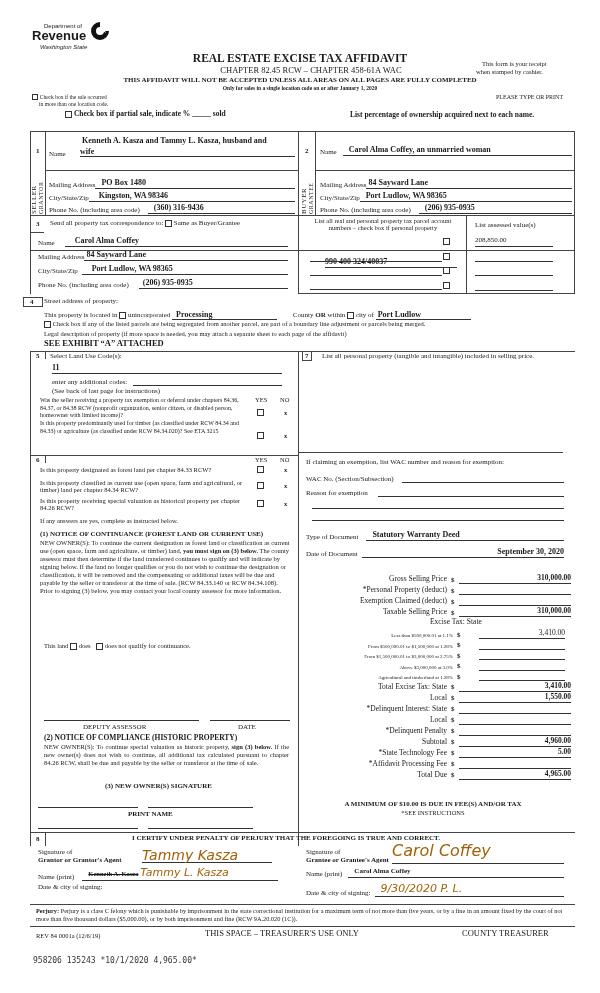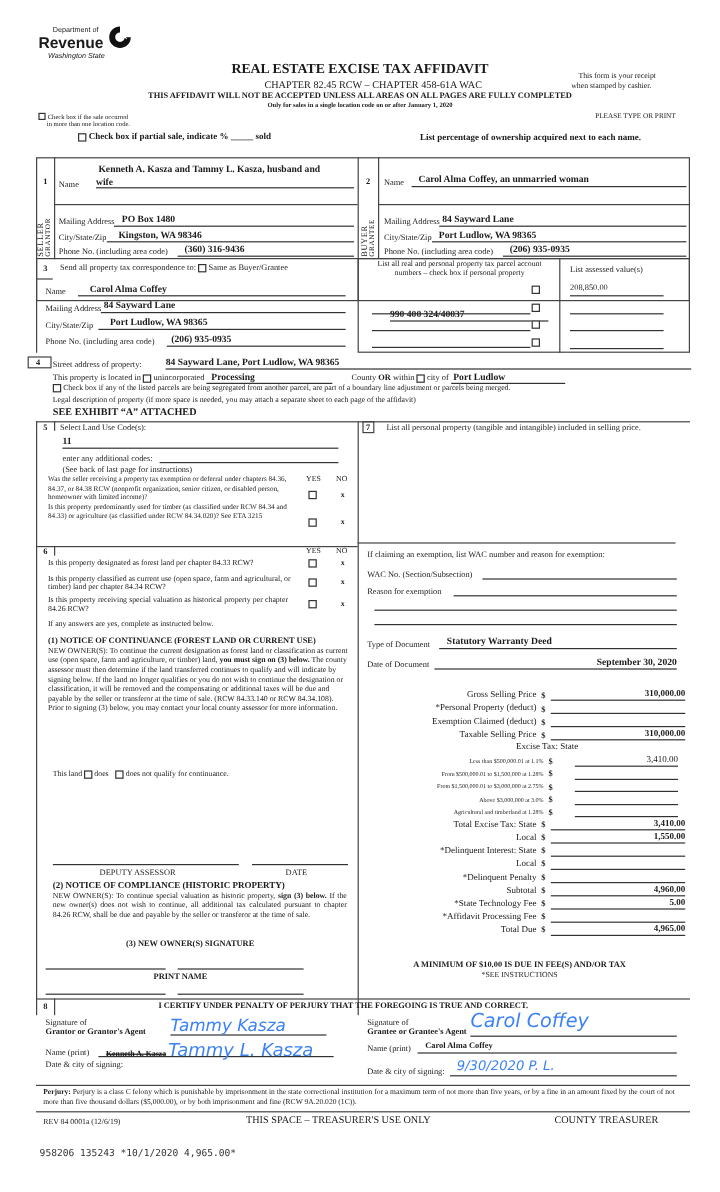--- a/index.html
+++ b/index.html
@@ -4,21 +4,21 @@
 <style>
   * { box-sizing: border-box; margin: 0; padding: 0; }
   html, body { width: 600px; height: 993px; background: #fff; overflow: hidden; }
   body { position: relative; font-family: "Liberation Serif", serif; color: #1a1a1a; font-size: 7px; line-height: 1.15; }
   .abs { position: absolute; }
   .b { font-weight: bold; }
   .uline { border-bottom: 1px solid #333; }
   .cb { display: inline-block; width: 7px; height: 7px; border: 1px solid #333; vertical-align: middle; background: #fff; }
   .sm { font-size: 5.5px; }
   .val { font-family: "Liberation Serif", serif; font-weight: bold; font-size: 8px; }
-  .hw { font-family: "DejaVu Sans", sans-serif; font-style: italic; font-size: 12px; color: #3b82f6; }
+  .hw { font-family: "DejaVu Sans", sans-serif; font-style: italic; font-size: 12px; color: #a16207; }
   .box { position: absolute; border: 1px solid #444; }
   .hline { position: absolute; height: 1px; background: #444; }
   .vline { position: absolute; width: 1px; background: #444; }
   .secnum { position: absolute; font-size: 7px; font-weight: bold; }
   .vert { position: absolute; writing-mode: vertical-rl; transform: rotate(180deg); font-size: 7px; letter-spacing: 0.5px; }
   .row { position: absolute; display: flex; align-items: flex-end; white-space: nowrap; }
   .fill { flex: 1; border-bottom: 1px solid #333; padding-left: 6px; height: 11px; }
   .dollar-row { position: absolute; display: flex; align-items: flex-end; white-space: nowrap; }
   .dollar-row .lbl { text-align: right; font-size: 7.5px; }
   .dollar-row .sign { width: 12px; text-align: left; padding-left: 4px; font-size: 7px; font-weight: bold; }
@@ -163,21 +163,20 @@
   <div class="abs val uline" style="left:310px;top:279px;width:132px;height:11px;"></div>
   <span class="cb abs" style="left:443px;top:282px;"></span>
   <div class="abs uline" style="left:475px;top:280px;width:78px;height:11px;"></div>
 </div>
 <div class="vline" style="left:30px;top:215px;height:79px;"></div>
 
 <div class="box" style="left:23px;top:297px;width:20px;height:10px;"></div>
 <div class="secnum" style="left:30px;top:298px;">4</div>
 <div class="row" style="left:44px;top:297px;width:532px;">
   <span>Street address of property:</span>
-  <span class="fill val" style="margin-left:20px;padding-left:0;">84 Sayward Lane, Port Ludlow, WA  98365</span>
 </div>
 <div class="abs" style="left:44px;top:310px;width:500px;white-space:nowrap;font-size:7px;">
   <span>This property is located in</span>
   <span class="cb"></span>
   <span>unincorporated</span>
   <span class="val uline" style="display:inline-block;width:105px;padding-left:4px;">Processing</span>
   <span style="margin-left:14px;">County</span>
   <span class="b">OR</span>
   <span>within</span>
   <span class="cb"></span>
@@ -406,21 +405,21 @@
 <div class="abs b" style="left:132px;top:834px;font-size:7px;">I CERTIFY UNDER PENALTY OF PERJURY THAT THE FOREGOING IS TRUE AND CORRECT.</div>
 
 <div class="abs" style="left:38px;top:848px;font-size:7px;">Signature of</div>
 <div class="abs b" style="left:38px;top:856px;font-size:7px;">Grantor or Grantor's Agent</div>
 <div class="abs hw uline" style="left:142px;top:847px;width:130px;height:16px;font-size:14px;">Tammy Kasza</div>
 
 <div class="row" style="left:38px;top:867px;width:240px;font-size:7px;">
   <span>Name (print)</span>
   <span class="fill" style="margin-left:8px;height:14px;">
     <span class="b" style="text-decoration:line-through;font-size:6.5px;">Kenneth A. Kasza</span>
-    <span class="hw" style="font-size:15px;">Tammy L. Kasza</span>
+    <span class="hw" style="font-size:11px;">Tammy L. Kasza</span>
   </span>
 </div>
 <div class="row" style="left:38px;top:883px;width:240px;font-size:7px;">
   <span>Date &amp; city of signing:</span>
 </div>
 
 <div class="abs" style="left:306px;top:848px;font-size:7px;">Signature of</div>
 <div class="abs b" style="left:306px;top:856px;font-size:7px;">Grantee or Grantee's Agent</div>
 <div class="abs hw uline" style="left:392px;top:842px;width:172px;height:22px;font-size:16px;">Carol Coffey</div>
 

